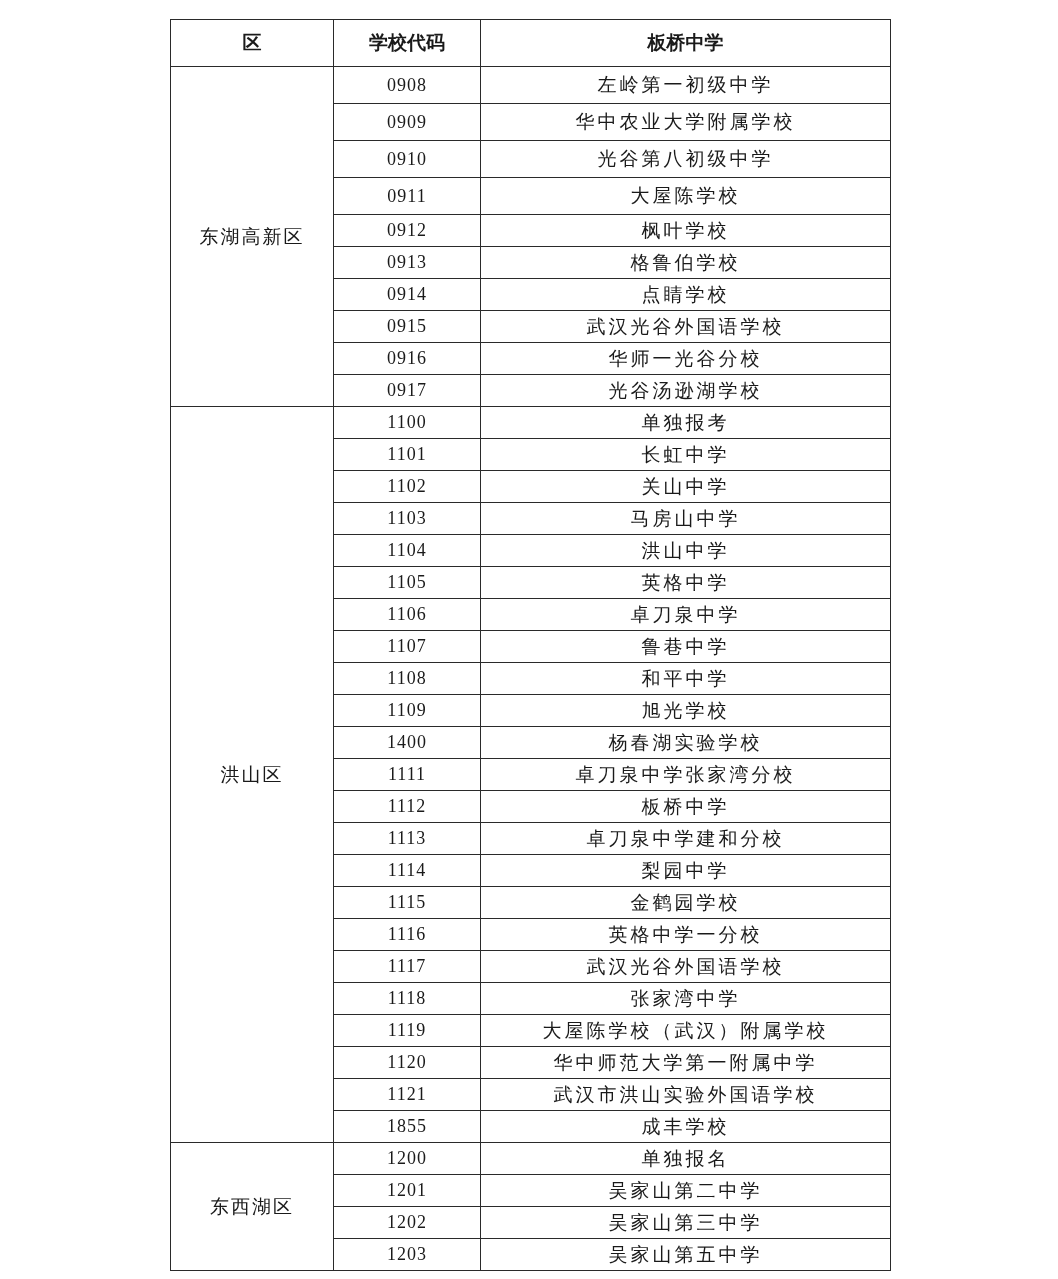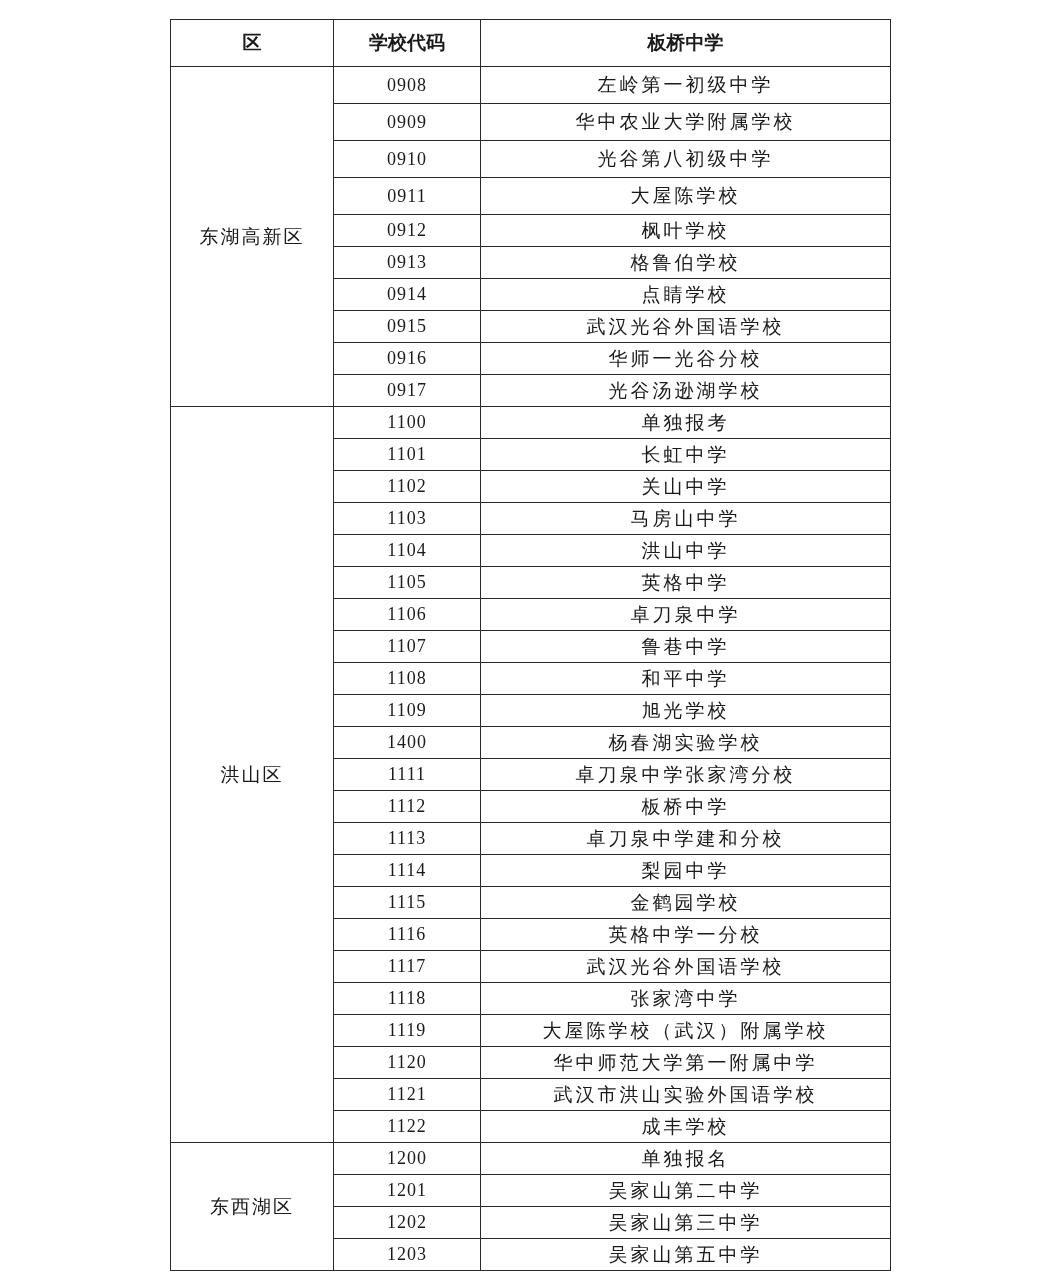--- a/index.html
+++ b/index.html
@@ -159,21 +159,21 @@
       </tr>
       <tr class="norm">
         <td class="code">1120</td>
         <td class="name">华中师范大学第一附属中学</td>
       </tr>
       <tr class="norm">
         <td class="code">1121</td>
         <td class="name">武汉市洪山实验外国语学校</td>
       </tr>
       <tr class="norm">
-        <td class="code">1122</td>
+        <td class="code">1855</td>
         <td class="name">成丰学校</td>
       </tr>
       <tr class="norm">
         <td class="district" rowspan="4">东西湖区</td>
         <td class="code">1200</td>
         <td class="name">单独报名</td>
       </tr>
       <tr class="norm">
         <td class="code">1201</td>
         <td class="name">吴家山第二中学</td>

